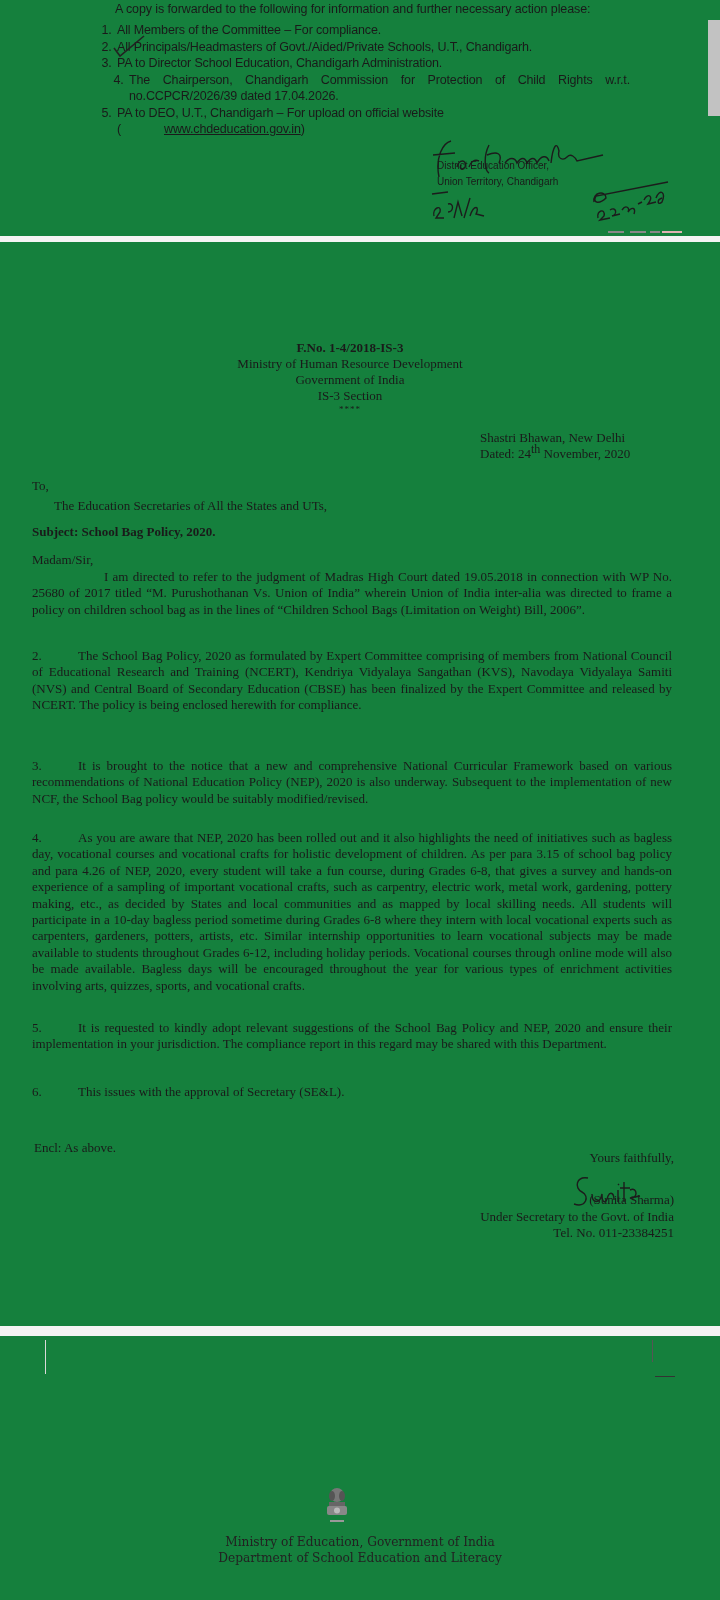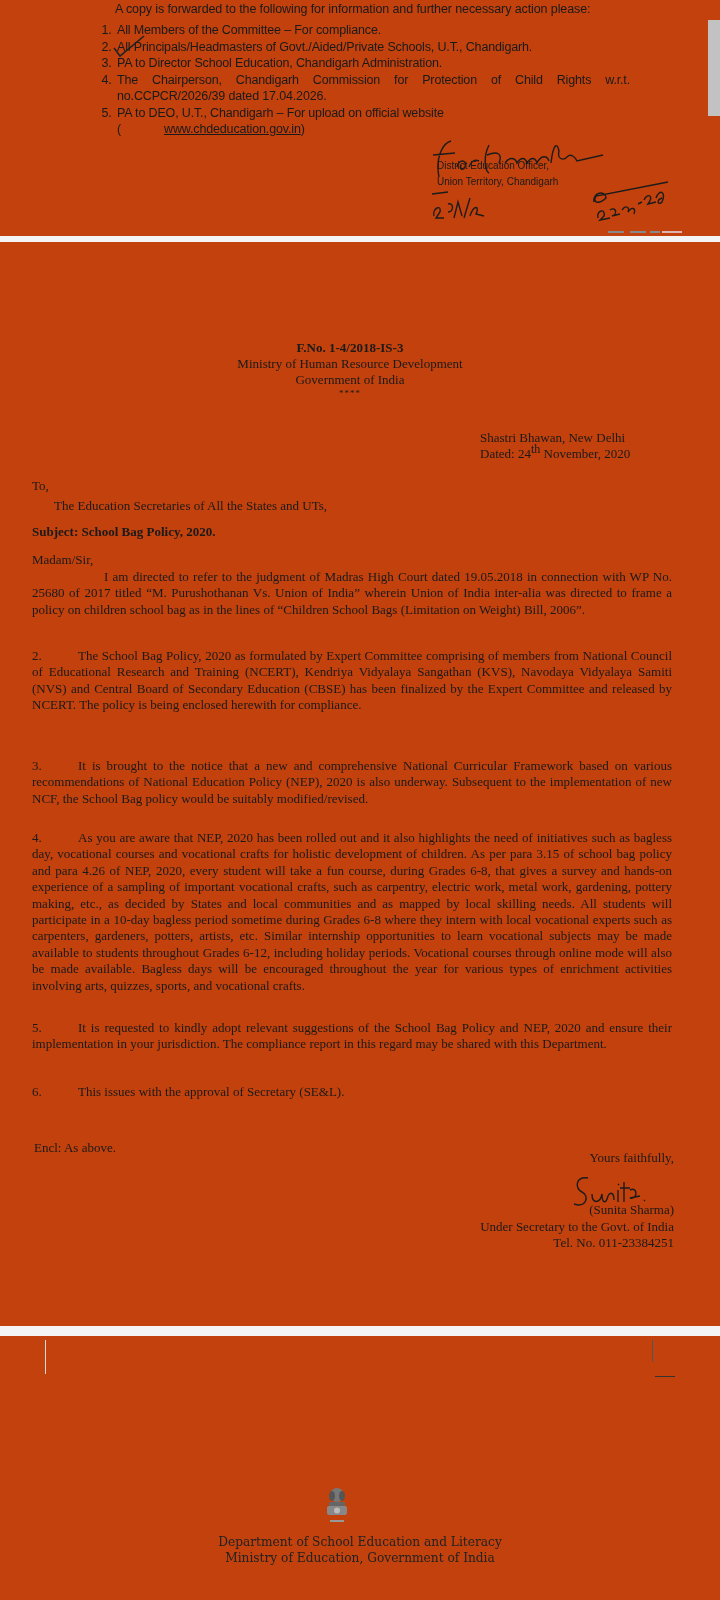--- a/index.html
+++ b/index.html
@@ -1,24 +1,24 @@
 <!DOCTYPE html>
 <html><head>
 <meta charset="utf-8">
 <style>
   html, body { margin: 0; padding: 0; }
   body { width: 720px; height: 1600px; background: #f4f4f4; position: relative; overflow: hidden; color: #1a1a1a; }
-  .page { position: absolute; background: #c2410c; }
+  .page { position: absolute; background: #15803d; }
 
   
   #page1 { left: 0; top: 0; width: 720px; height: 236px; font-family: "Liberation Sans", sans-serif; }
   #page1 .fwd-intro { position: absolute; left: 115px; top: 2px; font-size: 12.5px; letter-spacing: -0.1px; }
   #page1 ol { position: absolute; left: 88px; top: 22px; width: 515px; margin: 0; padding: 0 0 0 27px; font-size: 12.5px; line-height: 16.5px; letter-spacing: -0.15px; }
   #page1 ol li { padding-left: 2px; }
-  #page1 ol li.just { text-align: justify; text-align-last: left; }
+  #page1 ol li.just { text-align: justify; text-align-last: left; margin-left: 12px; }
   #page1 .link { text-decoration: underline; margin-left: 43px; }
   #page1 .scrollbar { position: absolute; left: 708px; top: 20px; width: 12px; height: 96px; background: #c2c2c2; }
   #page1 .sig-block { position: absolute; left: 437px; top: 158px; font-size: 10px; line-height: 16px; }
   #page1 .sig-scribble { position: absolute; left: 425px; top: 137px; width: 180px; height: 42px; }
   #page1 .date-scribble1 { position: absolute; left: 430px; top: 190px; width: 60px; height: 30px; }
   #page1 .date-scribble2 { position: absolute; left: 590px; top: 180px; width: 80px; height: 42px; }
   #page1 .cut-text { position: absolute; left: 590px; top: 228px; width: 95px; height: 6px; }
 
   
   #page2 { left: 0; top: 242px; width: 720px; height: 1084px; font-family: "Liberation Serif", serif; font-size: 13px; line-height: 16.4px; }
@@ -29,21 +29,21 @@
   #page2 .place sup { font-size: 12px; line-height: 0; }
   #page2 .to { position: absolute; left: 32px; top: 236px; text-align: center; }
   #page2 .addressee { position: absolute; left: 54px; top: 256px; }
   #page2 .subject { position: absolute; left: 32px; top: 282px; font-weight: bold; }
   #page2 .salutation { position: absolute; left: 32px; top: 310px; }
   #page2 .para { position: absolute; left: 32px; width: 640px; text-align: justify; }
   #page2 .para .num { display: inline-block; width: 46px; }
   #page2 .para .indent { display: inline-block; width: 72px; }
   #page2 .encl { position: absolute; left: 34px; top: 898px; }
   #page2 .closing { position: absolute; left: 440px; top: 908px; width: 234px; text-align: right; line-height: 16.4px; }
-  #page2 .closing .yf { margin-bottom: 10px; }
+  #page2 .closing .yf { }
   #page2 .sig2 { position: absolute; left: 568px; top: 932px; width: 80px; height: 36px; }
 
   
   #page3 { left: 0; top: 1336px; width: 720px; height: 264px; }
   #page3 .edge-left { position: absolute; left: 45px; top: 4px; width: 1px; height: 34px; background: #d9d9d9; }
   #page3 .cursor { position: absolute; left: 652px; top: 4px; width: 1px; height: 22px; background: #555; }
   #page3 .dash { position: absolute; left: 655px; top: 40px; width: 20px; height: 1px; background: #333; }
   #page3 .emblem { position: absolute; left: 324px; top: 150px; width: 26px; height: 40px; }
   #page3 .footer-lines { position: absolute; left: 150px; top: 198px; width: 420px; text-align: center; font-family: "DejaVu Serif", serif; font-size: 12.2px; line-height: 16px; color: #222; }
 </style>
@@ -83,20 +83,21 @@
     <path d="M18 4 L34 4 M40 4 L56 4 M60 4 L70 4" stroke="#888" stroke-width="2"></path>
     <path d="M72 4 L92 4" stroke="#e0b3b3" stroke-width="2"></path>
   </svg>
 </div>
 
 <div id="page2" class="page">
   <div class="head">
     <div class="fno">F.No. 1-4/2018-IS-3</div>
     <div>Ministry of Human Resource Development</div>
     <div>Government of India</div>
+    <div>IS-3 Section</div>
     <div class="stars">****</div>
   </div>
 
   <div class="place">
     <div>Shastri Bhawan, New Delhi</div>
     <div><span>Dated: 24</span><sup>th</sup><span> November, 2020</span></div>
   </div>
 
   <div class="to">To,</div>
   <div class="addressee">The Education Secretaries of All the States and UTs,</div>
@@ -136,16 +137,16 @@
   <svg class="emblem" viewBox="0 0 26 40">
     <ellipse cx="13" cy="9" rx="7" ry="7" fill="#777"></ellipse>
     <ellipse cx="8" cy="10" rx="3" ry="5" fill="#555"></ellipse>
     <ellipse cx="18" cy="10" rx="3" ry="5" fill="#555"></ellipse>
     <rect x="5" y="16" width="16" height="4" fill="#666"></rect>
     <rect x="3" y="20" width="20" height="9" rx="2" fill="#888"></rect>
     <circle cx="13" cy="24.5" r="3" fill="#bbb"></circle>
     <rect x="6" y="34" width="14" height="2" fill="#999"></rect>
   </svg>
   <div class="footer-lines">
+    <div>Ministry of Education, Government of India</div>
     <div>Department of School Education and Literacy</div>
-    <div>Ministry of Education, Government of India</div>
   </div>
 </div>
 
 </body></html>

